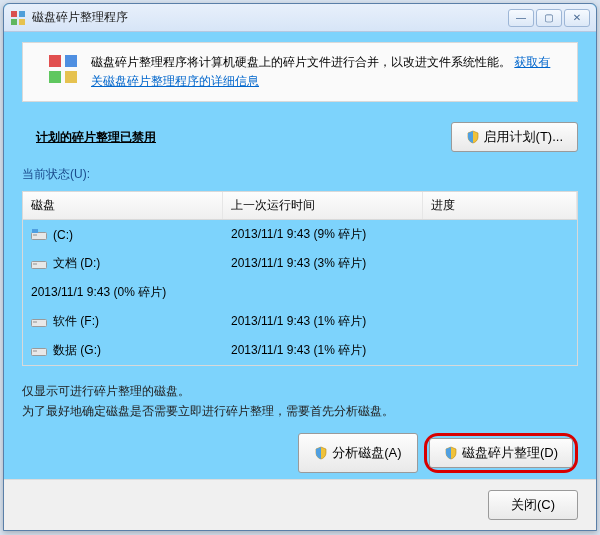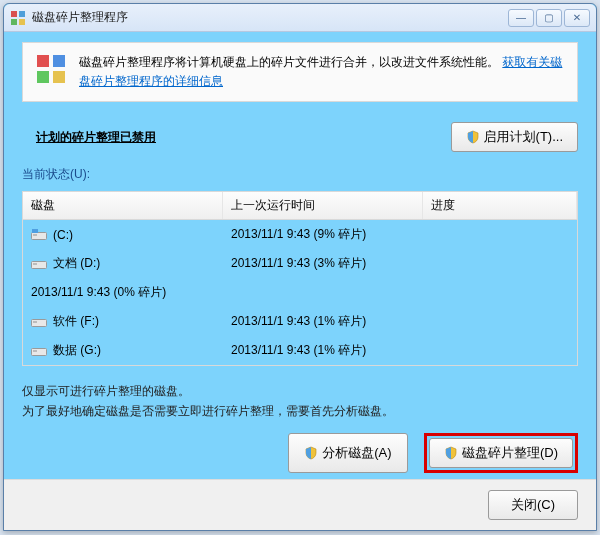--- a/index.html
+++ b/index.html
@@ -4,42 +4,42 @@
   <style>
     * { box-sizing: border-box; margin: 0; padding: 0; }
     body { font-family: "Microsoft YaHei", "Segoe UI", Tahoma, sans-serif; font-size: 12px; background: #d9e4f1; width: 600px; height: 535px; overflow: hidden; }
     .window { background: #7dd3fc; border: 1px solid #5a7fa8; border-radius: 6px 6px 0 0; margin: 3px; box-shadow: 0 2px 6px rgba(0,0,0,0.25); height: 528px; display: flex; flex-direction: column; }
     .titlebar { height: 28px; background: linear-gradient(#e8f0fb, #d7e5f7); border-bottom: 1px solid #b6c8e0; display: flex; align-items: center; padding: 0 6px; border-radius: 6px 6px 0 0; }
     .titlebar-icon { width: 16px; height: 16px; margin-right: 6px; }
     .titlebar-title { flex: 1; color: #1a1a1a; font-size: 12px; }
     .winbtns { display: flex; gap: 2px; }
     .winbtn { width: 26px; height: 18px; border: 1px solid #9db6d6; background: linear-gradient(#f6faff,#dce8f7); border-radius: 3px; display: flex; align-items: center; justify-content: center; color: #4a6b94; font-size: 10px; cursor: default; }
     .content { padding: 10px 18px 0 18px; flex: 1; display: flex; flex-direction: column; }
-    .info-box { border: 1px solid #d9d9d9; background: #fafafa; padding: 10px 12px; display: flex; gap: 12px; margin-bottom: 14px; }
+    .info-box { border: 1px solid #d9d9d9; background: #fafafa; padding: 10px 24px; display: flex; gap: 12px; margin-bottom: 14px; }
     .info-icon { width: 32px; height: 32px; flex-shrink: 0; }
     .info-text { line-height: 1.6; }
     .info-text a { color: #0066cc; text-decoration: underline; }
     .section-label { color: #1a4b8c; margin-bottom: 8px; font-size: 12px; }
     .schedule-row { display: flex; align-items: center; padding: 6px 0 14px 14px; }
     .schedule-status { font-weight: bold; flex: 1; text-decoration: underline; }
     .btn { background: linear-gradient(#fdfdfd,#e9e9e9); border: 1px solid #9a9a9a; border-radius: 3px; padding: 5px 14px; font-size: 13px; cursor: default; display: inline-flex; align-items: center; gap: 4px; min-width: 120px; justify-content: center; }
     .shield { width: 14px; height: 14px; }
     .table-wrap { border: 1px solid #d9d9d9; }
     .table-header { display: flex; background: linear-gradient(#fdfdfd,#efefef); border-bottom: 1px solid #d9d9d9; }
     .th { padding: 5px 8px; font-weight: normal; border-right: 1px solid #e6e6e6; }
     .col-disk { width: 200px; }
     .col-last { width: 200px; }
     .col-prog { flex: 1; }
     .table-body { }
     .tr { display: flex; padding: 4px 0; }
     .td { padding: 2px 8px; display: flex; align-items: center; gap: 6px; }
     .disk-icon { width: 16px; height: 12px; }
     .note { margin-top: 16px; line-height: 1.6; color: #222; }
-    .action-row { display: flex; justify-content: flex-end; gap: 16px; margin-top: 12px; }
-    .defrag-highlight { border: 3px solid #d80000; padding: 2px; border-radius: 0; }
+    .action-row { display: flex; justify-content: flex-end; gap: 6px; margin-top: 12px; }
+    .defrag-highlight { border: 3px solid #d80000; padding: 2px; border-radius: 14px; }
     .footer { border-top: 1px solid #dcdcdc; background: #f0f0f0; padding: 10px 18px; display: flex; justify-content: flex-end; margin-top: auto; }
   </style>
 </head>
 <body>
 
 <div class="window">
   <div class="titlebar">
     <svg class="titlebar-icon" viewBox="0 0 16 16">
       <rect x="1" y="1" width="6" height="6" fill="#d94f4f"></rect>
         <rect x="9" y="1" width="6" height="6" fill="#4f9fd9"></rect>

